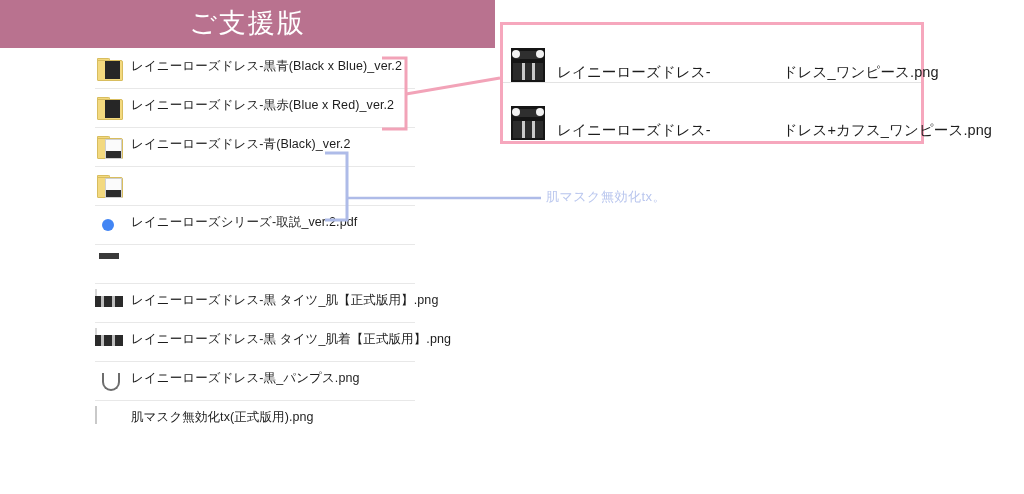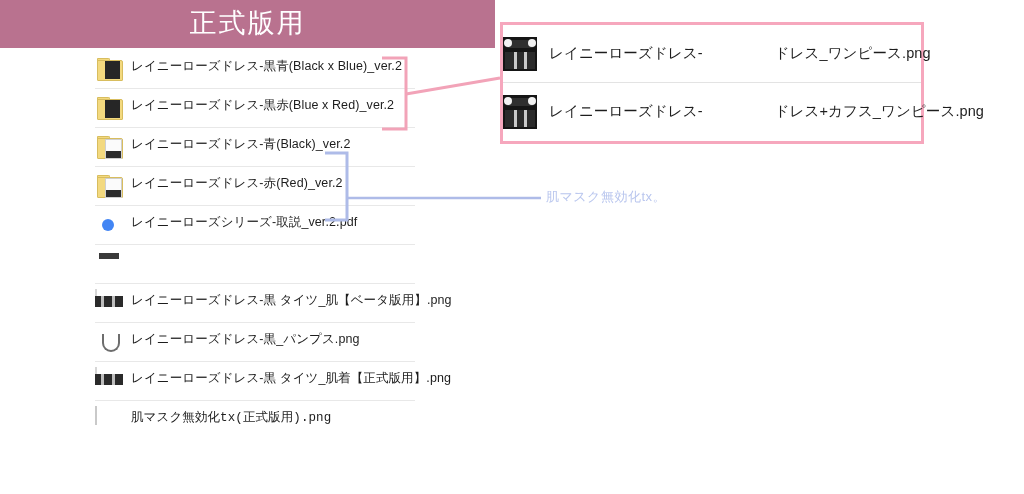--- a/index.html
+++ b/index.html
@@ -49,21 +49,20 @@
   }
   .file-row {
     position: relative;
     height: 38px;
     border-bottom: 1px solid #e8e8e8;
     display: flex;
     align-items: center;
   }
   .file-row.no-rule {
     border-bottom: 1px solid transparent;
-    font-family: Liberation Mono, monospace;
   }
   .file-icon {
     position: relative;
     width: 28px;
     height: 28px;
     flex: 0 0 28px;
     margin-right: 8px;
     overflow: hidden;
   }
   .file-name {
@@ -200,22 +199,22 @@
     width: 424px;
     height: 122px;
     border: 3px solid #f6a7bd;
     background: #ffffff;
     box-sizing: border-box;
   }
   .panel-row {
     position: relative;
     height: 57px;
     display: flex;
-    align-items: center;
-    padding-left: 0;
+    align-items: flex-end;
+    padding-left: 8px;
   }
   .panel-row + .panel-row {
     border-top: 1px solid #e3e3e3;
   }
   .panel-icon {
     position: relative;
     width: 34px; height: 34px;
     flex: 0 0 34px;
     margin-right: 12px;
     background: #151515;
@@ -275,21 +274,21 @@
     font-size: 13px;
     color: #b9c6ee;
     white-space: nowrap;
     letter-spacing: 0.5px;
   }
 </style>
 </head>
 <body>
 
 <div id="header-banner">
-  <div id="header-title">正式版用</div>
+  <div id="header-title">ご支援版</div>
 </div>
 
 <div id="file-list">
 
   <div class="file-row">
     <span class="file-icon ic-folder">
       <span class="fold-tab"></span>
         <span class="fold-back"></span>
         <span class="thumb"></span>
     </span>
@@ -313,55 +312,54 @@
     </span>
     <span class="file-name">レイニーローズドレス-青(Black)_ver.2</span>
   </div>
 
   <div class="file-row">
     <span class="file-icon ic-folder">
       <span class="fold-tab"></span>
         <span class="fold-back"></span>
         <span class="thumb pale"></span>
     </span>
-    <span class="file-name">レイニーローズドレス-赤(Red)_ver.2</span>
   </div>
 
   <div class="file-row">
     <span class="file-icon">
       <span class="ic-chrome"></span>
     </span>
     <span class="file-name">レイニーローズシリーズ-取説_ver.2.pdf</span>
   </div>
 
   <div class="file-row">
     <span class="file-icon">
       <span class="ic-thumb glove"></span>
     </span>
   </div>
 
   <div class="file-row">
     <span class="file-icon">
       <span class="ic-tights"></span>
     </span>
-    <span class="file-name">レイニーローズドレス-黒 タイツ_肌【ベータ版用】.png</span>
+    <span class="file-name">レイニーローズドレス-黒 タイツ_肌【正式版用】.png</span>
+  </div>
+
+  <div class="file-row">
+    <span class="file-icon">
+      <span class="ic-tights"></span>
+    </span>
+    <span class="file-name">レイニーローズドレス-黒 タイツ_肌着【正式版用】.png</span>
   </div>
 
   <div class="file-row">
     <span class="file-icon">
       <span class="ic-thumb pumps"></span>
     </span>
     <span class="file-name">レイニーローズドレス-黒_パンプス.png</span>
-  </div>
-
-  <div class="file-row">
-    <span class="file-icon">
-      <span class="ic-tights"></span>
-    </span>
-    <span class="file-name">レイニーローズドレス-黒 タイツ_肌着【正式版用】.png</span>
   </div>
 
   <div class="file-row no-rule">
     <span class="file-icon">
       <span class="ic-blank"></span>
     </span>
     <span class="file-name">肌マスク無効化tx(正式版用).png</span>
   </div>
 
 </div>

